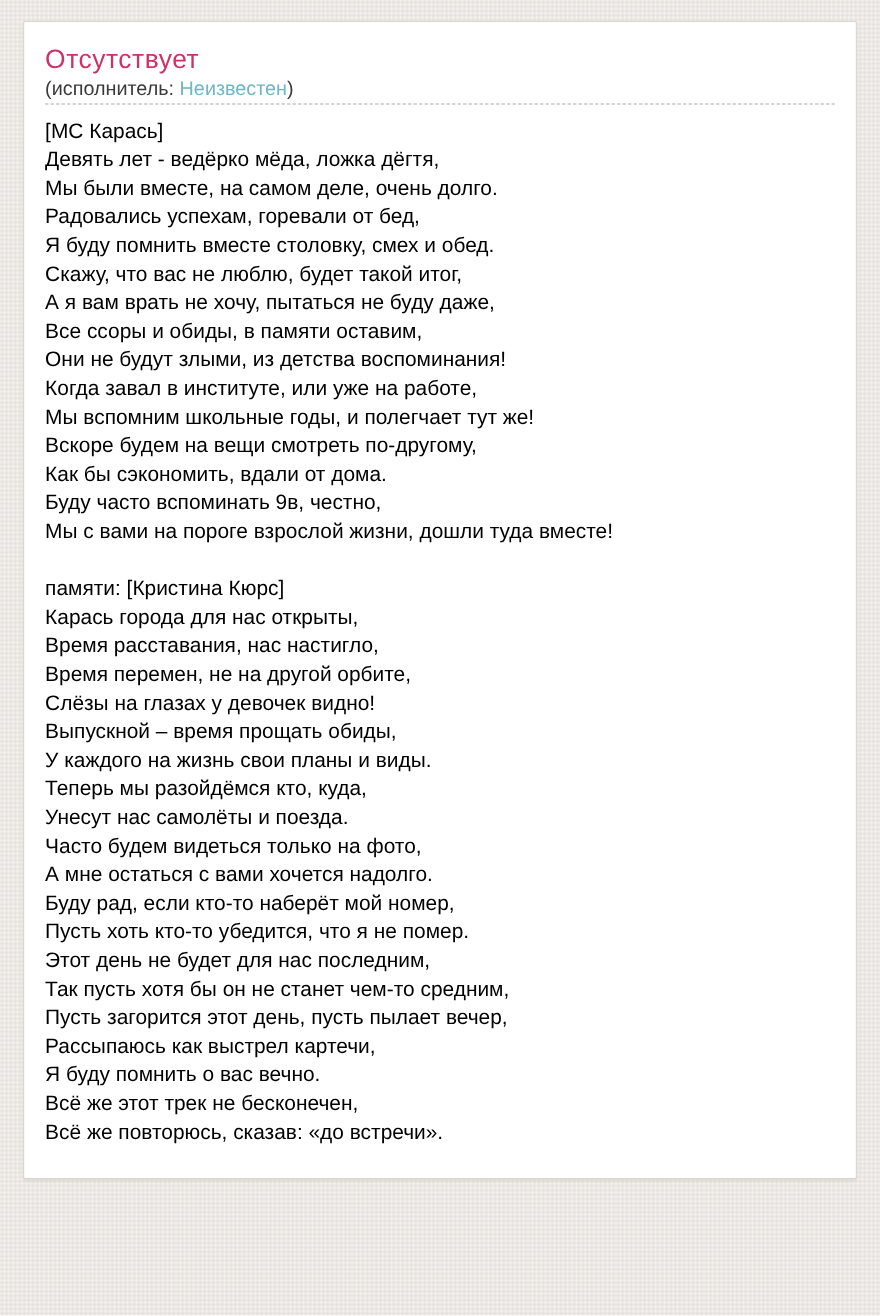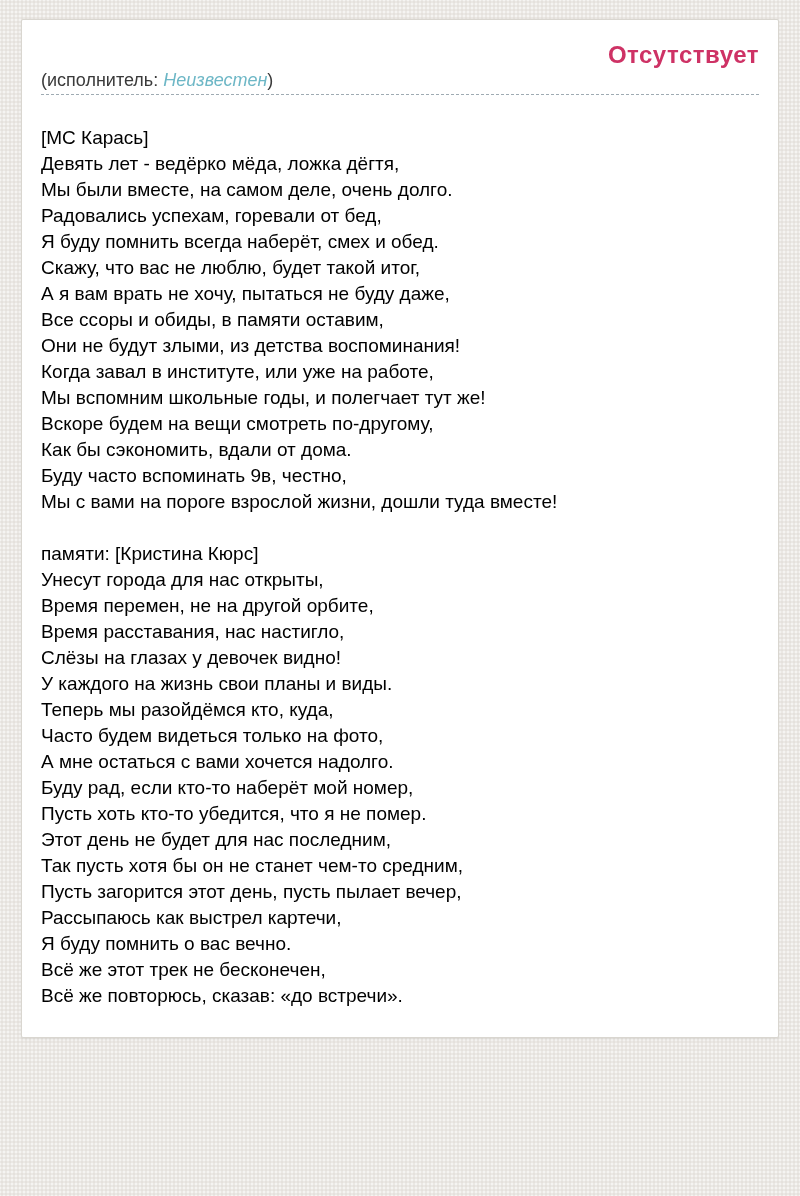--- a/index.html
+++ b/index.html
@@ -34,41 +34,39 @@
     padding: 22px 19px 28px 19px;
   }
   .song-header {
     border-bottom: 1px dashed #9fabb3;
     padding-bottom: 0;
   }
   .song-title {
     margin: 0;
     font-size: 24px;
     line-height: 26px;
-    font-weight: bold;
+    font-weight: normal;
     letter-spacing: 0.5px;
     color: #ce3265;
-    text-align: right;
   }
   .artist-line {
     margin-top: 2px;
     font-size: 18px;
     line-height: 20px;
     color: #3a3a3a;
     white-space: pre-wrap;
     padding-bottom: 4px;
   }
   .artist-link {
     color: #6db7c6;
     text-decoration: none;
     cursor: pointer;
-    font-style: italic;
   }
   .lyrics {
-    margin-top: 30px;
+    margin-top: 12px;
     font-size: 19px;
     line-height: 26px;
     color: #000000;
     font-weight: normal;
   }
   .lyric-line {
     min-height: 26px;
     white-space: pre-wrap;
   }
 </style>
@@ -80,39 +78,41 @@
     <header class="song-header">
       <h1 class="song-title">Отсутствует</h1>
       <div class="artist-line"><span>(исполнитель: </span><a class="artist-link" href="#">Неизвестен</a><span>)</span></div>
     </header>
 
     <div class="lyrics">
         <div class="lyric-line">[MC Карась]</div>
         <div class="lyric-line">Девять лет - ведёрко мёда, ложка дёгтя,</div>
         <div class="lyric-line">Мы были вместе, на самом деле, очень долго.</div>
         <div class="lyric-line">Радовались успехам, горевали от бед,</div>
-        <div class="lyric-line">Я буду помнить всегда наберёт, смех и обед.</div>
+        <div class="lyric-line">Я буду помнить вместе столовку, смех и обед.</div>
         <div class="lyric-line">Скажу, что вас не люблю, будет такой итог,</div>
         <div class="lyric-line">А я вам врать не хочу, пытаться не буду даже,</div>
         <div class="lyric-line">Все ссоры и обиды, в памяти оставим,</div>
         <div class="lyric-line">Они не будут злыми, из детства воспоминания!</div>
         <div class="lyric-line">Когда завал в институте, или уже на работе,</div>
         <div class="lyric-line">Мы вспомним школьные годы, и полегчает тут же!</div>
         <div class="lyric-line">Вскоре будем на вещи смотреть по-другому,</div>
         <div class="lyric-line">Как бы сэкономить, вдали от дома.</div>
         <div class="lyric-line">Буду часто вспоминать 9в, честно,</div>
         <div class="lyric-line">Мы с вами на пороге взрослой жизни, дошли туда вместе!</div>
         <div class="lyric-line">&nbsp;</div>
         <div class="lyric-line">памяти: [Кристина Кюрс]</div>
-        <div class="lyric-line">Унесут города для нас открыты,</div>
+        <div class="lyric-line">Карась города для нас открыты,</div>
+        <div class="lyric-line">Время расставания, нас настигло,</div>
         <div class="lyric-line">Время перемен, не на другой орбите,</div>
-        <div class="lyric-line">Время расставания, нас настигло,</div>
         <div class="lyric-line">Слёзы на глазах у девочек видно!</div>
+        <div class="lyric-line">Выпускной – время прощать обиды,</div>
         <div class="lyric-line">У каждого на жизнь свои планы и виды.</div>
         <div class="lyric-line">Теперь мы разойдёмся кто, куда,</div>
+        <div class="lyric-line">Унесут нас самолёты и поезда.</div>
         <div class="lyric-line">Часто будем видеться только на фото,</div>
         <div class="lyric-line">А мне остаться с вами хочется надолго.</div>
         <div class="lyric-line">Буду рад, если кто-то наберёт мой номер,</div>
         <div class="lyric-line">Пусть хоть кто-то убедится, что я не помер.</div>
         <div class="lyric-line">Этот день не будет для нас последним,</div>
         <div class="lyric-line">Так пусть хотя бы он не станет чем-то средним,</div>
         <div class="lyric-line">Пусть загорится этот день, пусть пылает вечер,</div>
         <div class="lyric-line">Рассыпаюсь как выстрел картечи,</div>
         <div class="lyric-line">Я буду помнить о вас вечно.</div>
         <div class="lyric-line">Всё же этот трек не бесконечен,</div>

